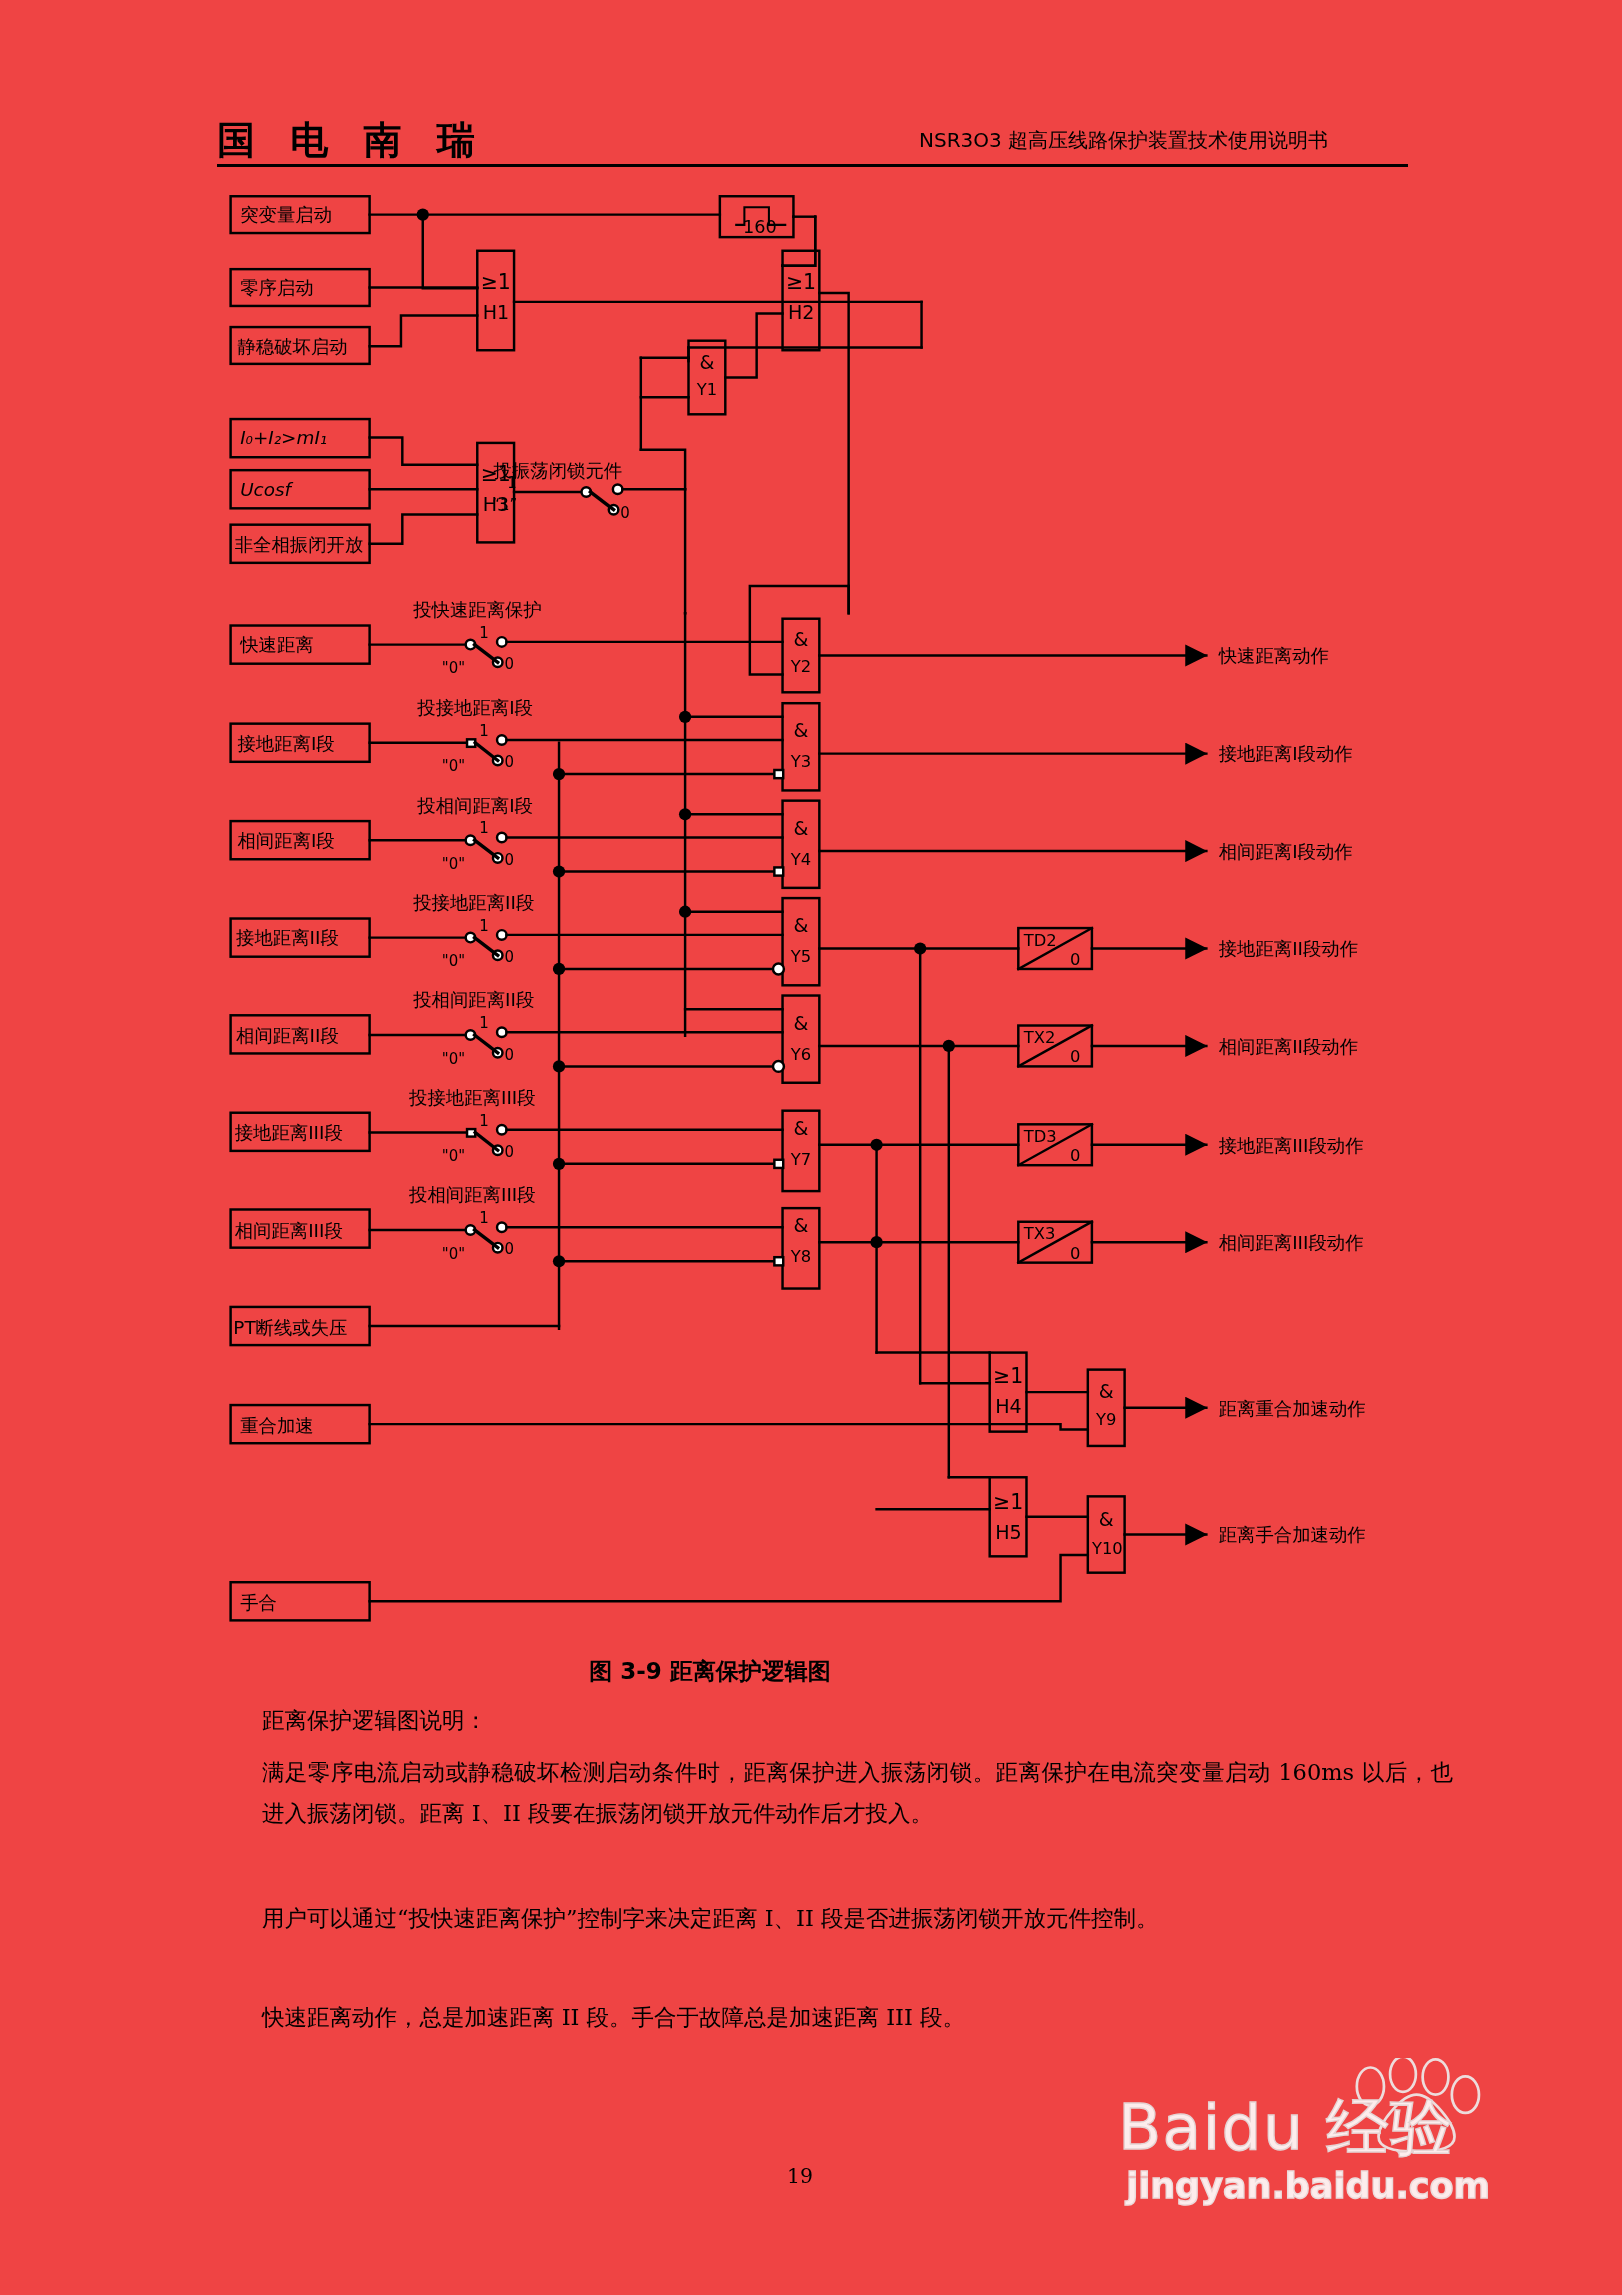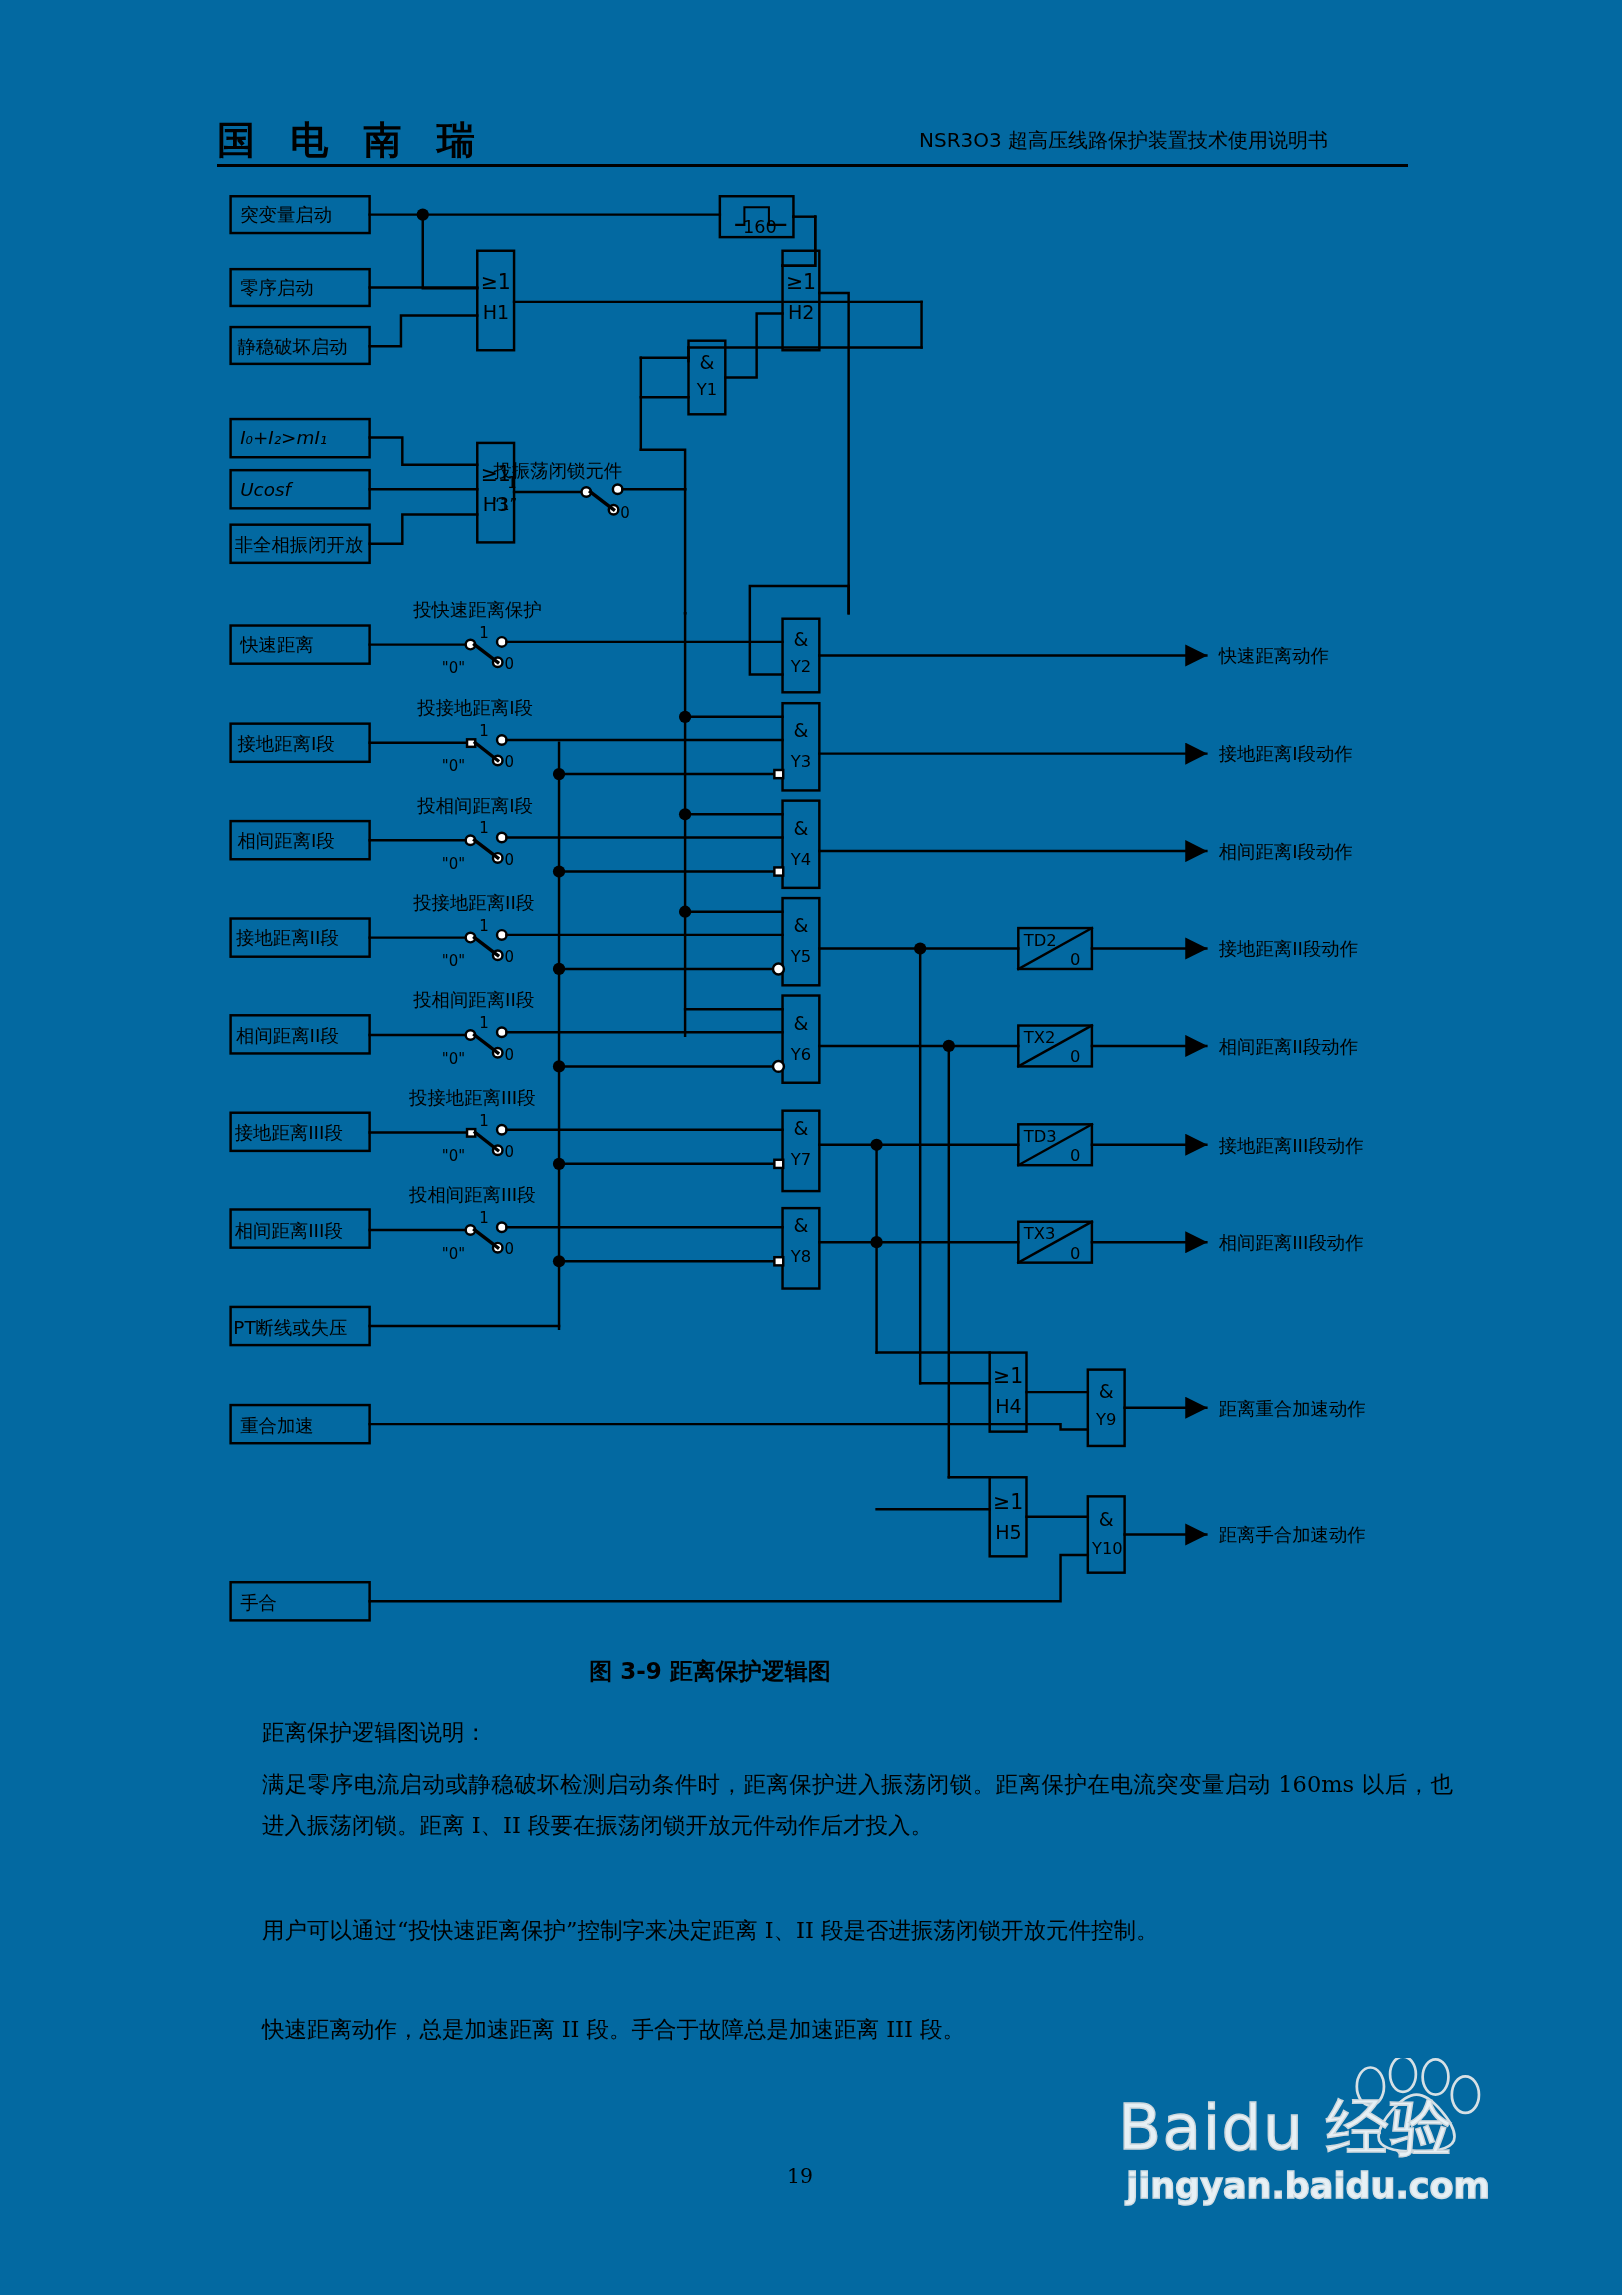--- a/index.html
+++ b/index.html
@@ -1,37 +1,37 @@
 <!DOCTYPE html>
 <html style="font-size:11px"><head>
 <meta charset="utf-8">
 <style>
   html,body{margin:0;padding:0;background:#fff;}
   body{width:1623px;height:2295px;position:relative;
        font-family:"Liberation Serif","DejaVu Serif",serif;color:#000;}
 
   
-  #page{position:absolute;inset:0;background:#0369a1;}
+  #page{position:absolute;inset:0;background:#ef4444;}
 
   .logo{position:absolute;left:217px;top:115px;font-size:38px;font-weight:bold;
         letter-spacing:11px;font-family:"DejaVu Serif",serif;white-space:nowrap;}
   .hdr-title{position:absolute;left:919px;top:127px;font-size:20px;white-space:nowrap;
              font-family:"DejaVu Sans","Liberation Sans",sans-serif;}
   .hdr-rule{position:absolute;left:217px;top:164px;width:1191px;height:3.4px;background:#000;}
 
   
   #diagram{position:absolute;left:0;top:0;width:1623px;height:1649px;}
 
   
   .caption{position:absolute;left:0;top:1656px;width:1350px;text-align:center;
            font-size:23px;font-weight:bold;font-family:"DejaVu Sans","Liberation Sans",sans-serif;padding-left:35px;}
   .para{position:absolute;left:217px;width:1191px;font-size:22.5px;line-height:1.82;
         text-align:justify;font-family:"DejaVu Serif","Liberation Serif",serif;}
   .p0{top:1700px;} .p1{top:1752px;} .p2{top:1898px;} .p3{top:1997px;}
-  .indent{padding-left:45px;margin-top:12px;}
+  .indent{padding-left:45px;}
 
   .pageno{position:absolute;left:0;top:2164px;width:1600px;text-align:center;
           font-size:20.4px;font-family:"DejaVu Serif",serif;}
 
   
   .wm{position:absolute;left:1118px;top:2058px;width:436px;height:170px;
       pointer-events:none;opacity:.9;}
   .wm-main{position:absolute;left:0;top:27px;font-size:63px;font-weight:normal;
            color:#fff;-webkit-text-stroke:1.4px #e3e3e3;letter-spacing:1.4px;
            font-family:"DejaVu Sans","Liberation Sans",sans-serif;white-space:nowrap;}

